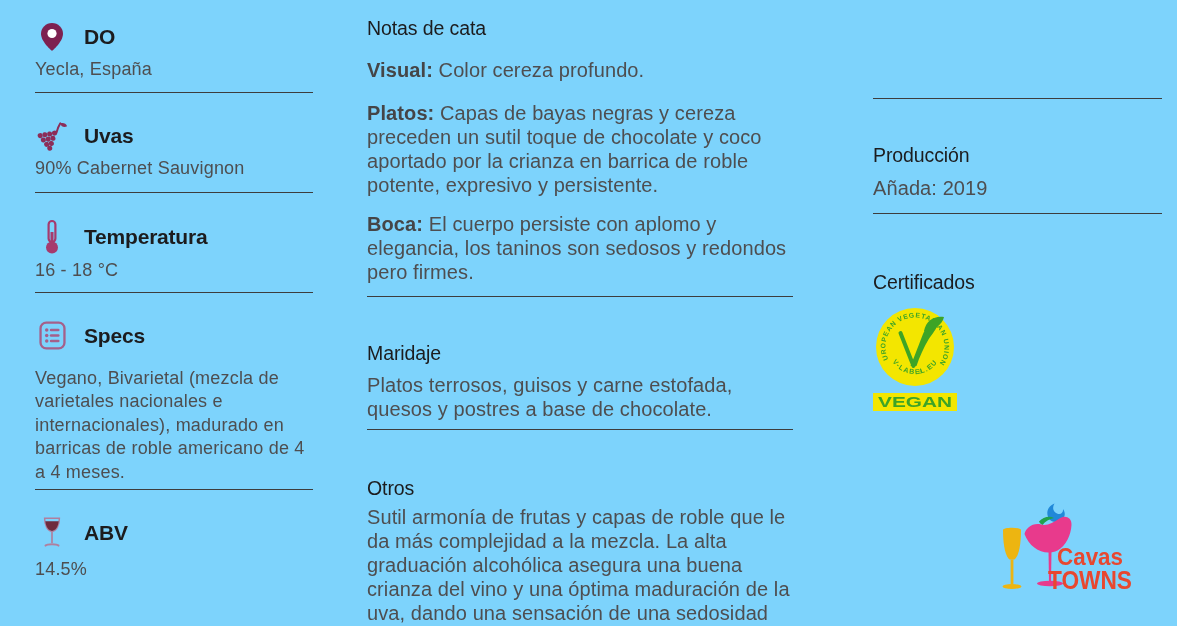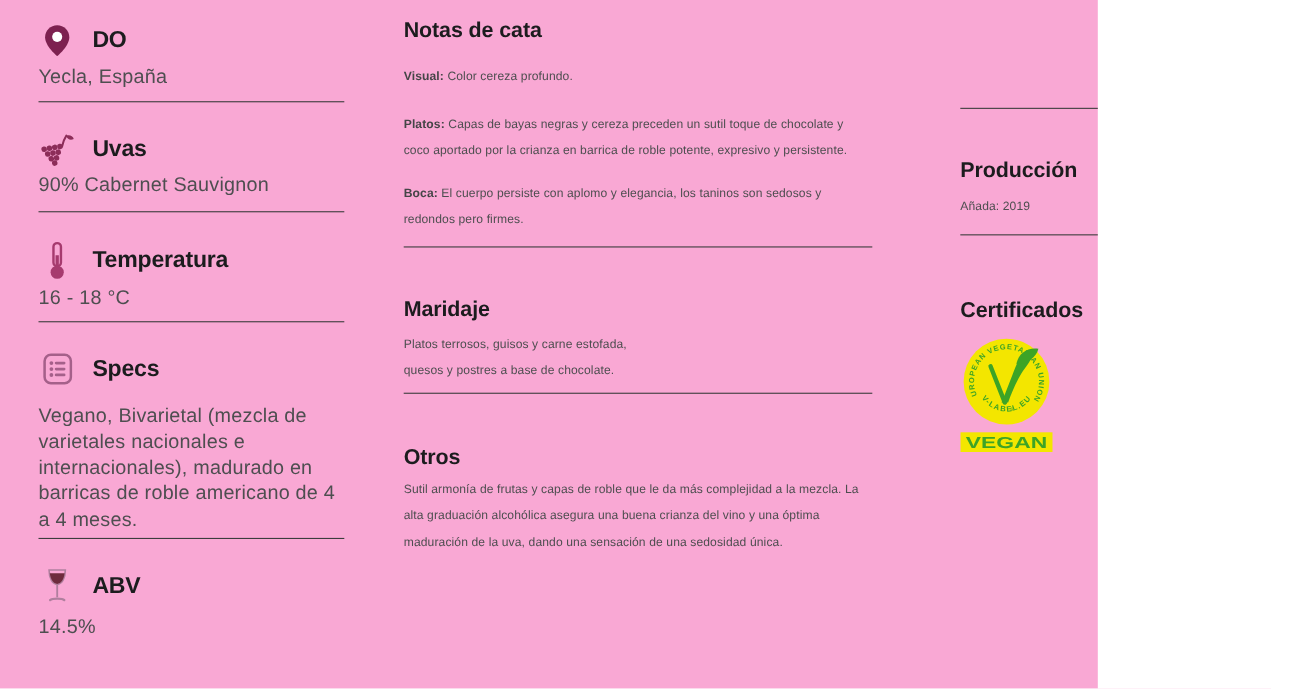--- a/index.html
+++ b/index.html
@@ -1,47 +1,47 @@
 <!DOCTYPE html>
 <html><head>
 <meta charset="utf-8">
 <style>
   * { box-sizing: border-box; }
   html, body { margin: 0; padding: 0; background: #ffffff; }
   .sheet {
     position: relative;
-    width: 998px;
+    width: 1177px;
     height: 626px;
-    background: #f9a8d4;
+    background: #7dd3fc;
     font-family: "Liberation Sans", "DejaVu Sans", sans-serif;
     overflow: hidden;
   }
   .col { position: absolute; }
   .col-left  { left: 35px;  top: 20px; width: 278px; }
   .col-mid   { left: 367px; top: 16px; width: 426px; }
   .col-right { left: 873px; top: 76px; width: 289px; }
 
   .sec-title {
     font-size: 21px;
     font-weight: bold;
     color: #1c1c1e;
     letter-spacing: -0.2px;
     margin: 0;
     line-height: 1.1;
   }
   .mid-title {
     font-size: 19.5px;
-    font-weight: bold;
+    font-weight: normal;
     color: #1c1c1e;
     margin: 0;
     line-height: 24px;
     letter-spacing: -0.1px;
   }
   .body-text {
-    font-size: 11px;
+    font-size: 20px;
     line-height: 24px;
     color: #4e4e50;
     margin: 0;
     letter-spacing: 0.1px;
   }
   .lbl { font-weight: bold; color: #454547; }
 
   
   .lhead { display: flex; align-items: center; gap: 15px; min-height: 34px; }
   .licon { width: 34px; display: flex; justify-content: center; align-items: center; flex: 0 0 34px; }

